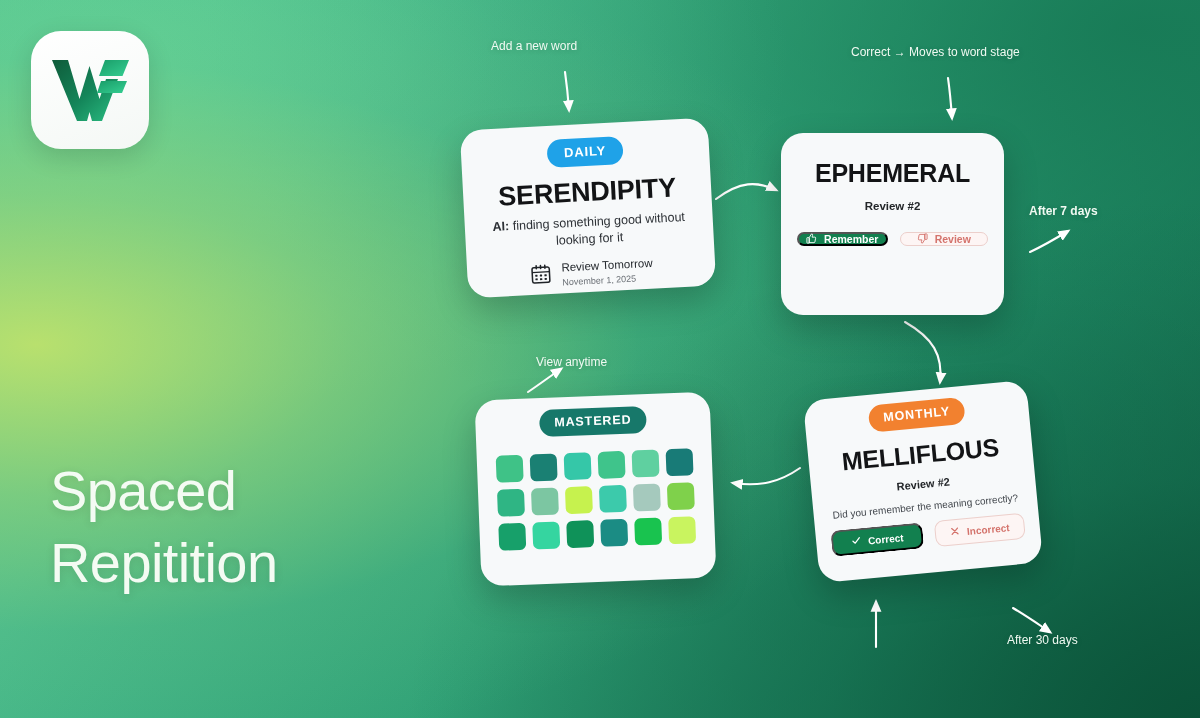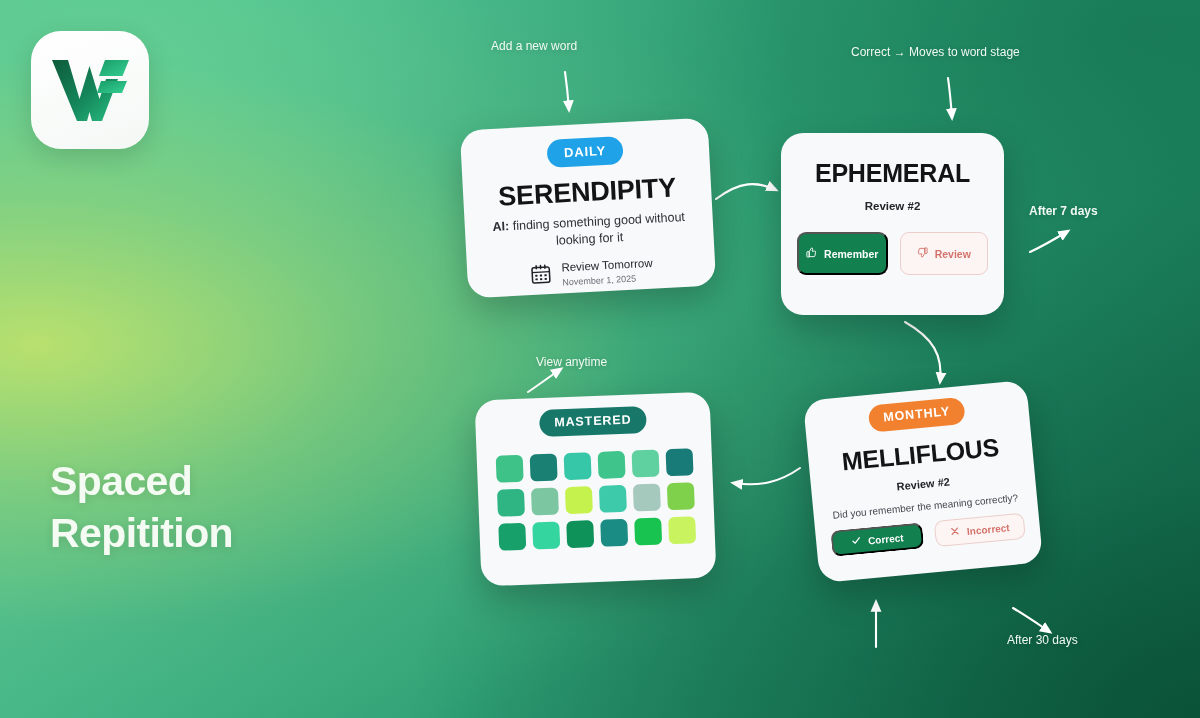--- a/index.html
+++ b/index.html
@@ -36,22 +36,22 @@
     display: flex; align-items: center; justify-content: center;
   }
   #logo-tile svg { display: block; }
 
   
   #headline {
     position: absolute;
     left: 50px; top: 455px;
     width: 420px;
     color: #f4fbf3;
-    font-size: 41px;
-    font-weight: 700;
+    font-size: 56px;
+    font-weight: 400;
     line-height: 1.28;
     letter-spacing: -0.6px;
     text-shadow: 0 2px 10px rgba(0,0,0,0.12);
   }
   #headline span { display: block; }
 
   
   .card {
     position: absolute;
     background: #f7f9fa;
@@ -119,21 +119,21 @@
   #card-weekly {
     left: 781px; top: 133px;
     width: 223px; height: 182px;
     padding: 12px 14px 0;
   }
   #card-weekly .pill-row { text-align: center; }
   #card-weekly .pill { font-size: 12.5px; padding: 6px 15px 7px; background: #16b35e; }
   #card-weekly .word-title { font-size: 25px; margin-top: 14px; }
   #card-weekly .review-no { font-size: 11.5px; margin-top: 12px; }
   #card-weekly .btn-row { display: flex; gap: 12px; margin-top: 20px; padding: 0 2px; }
-  #card-weekly .btn { height: 43px; font-size: 10.5px; flex: 1; }
+  #card-weekly .btn { height: 14px; font-size: 10.5px; flex: 1; }
 
   
   #card-monthly {
     left: 811px; top: 390px;
     width: 224px; height: 183px;
     transform: rotate(-5.4deg);
     padding: 11px 13px 0;
   }
   #card-monthly .pill-row { text-align: center; }
   #card-monthly .pill { font-size: 12.5px; padding: 6px 15px 7px; background: #f2812f; }

